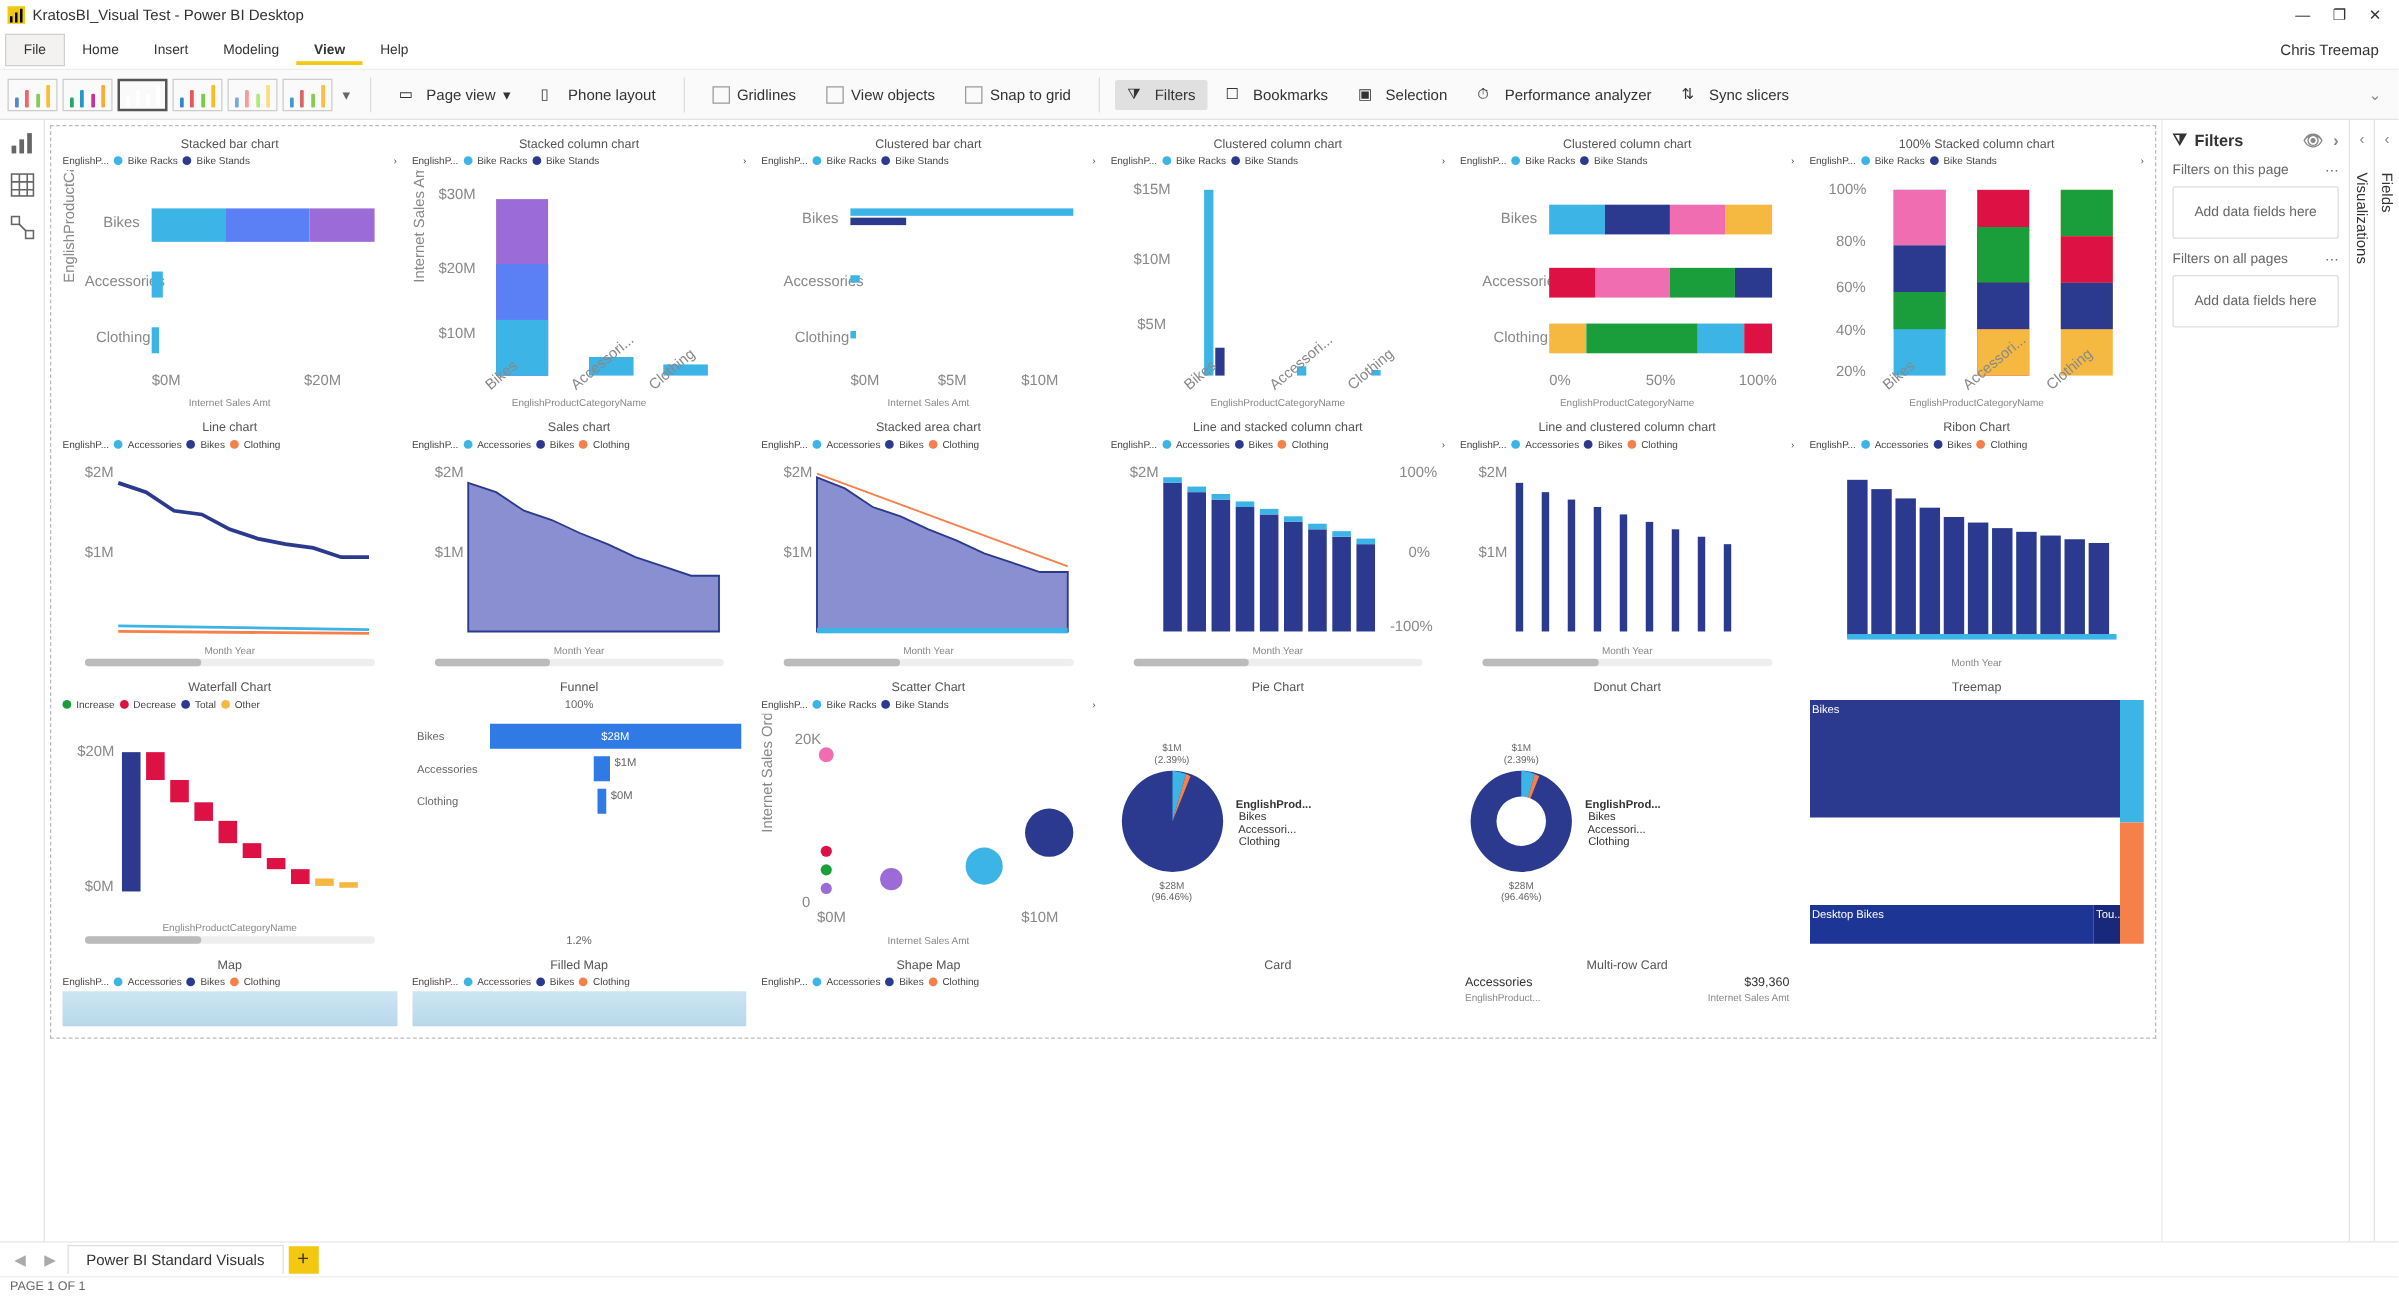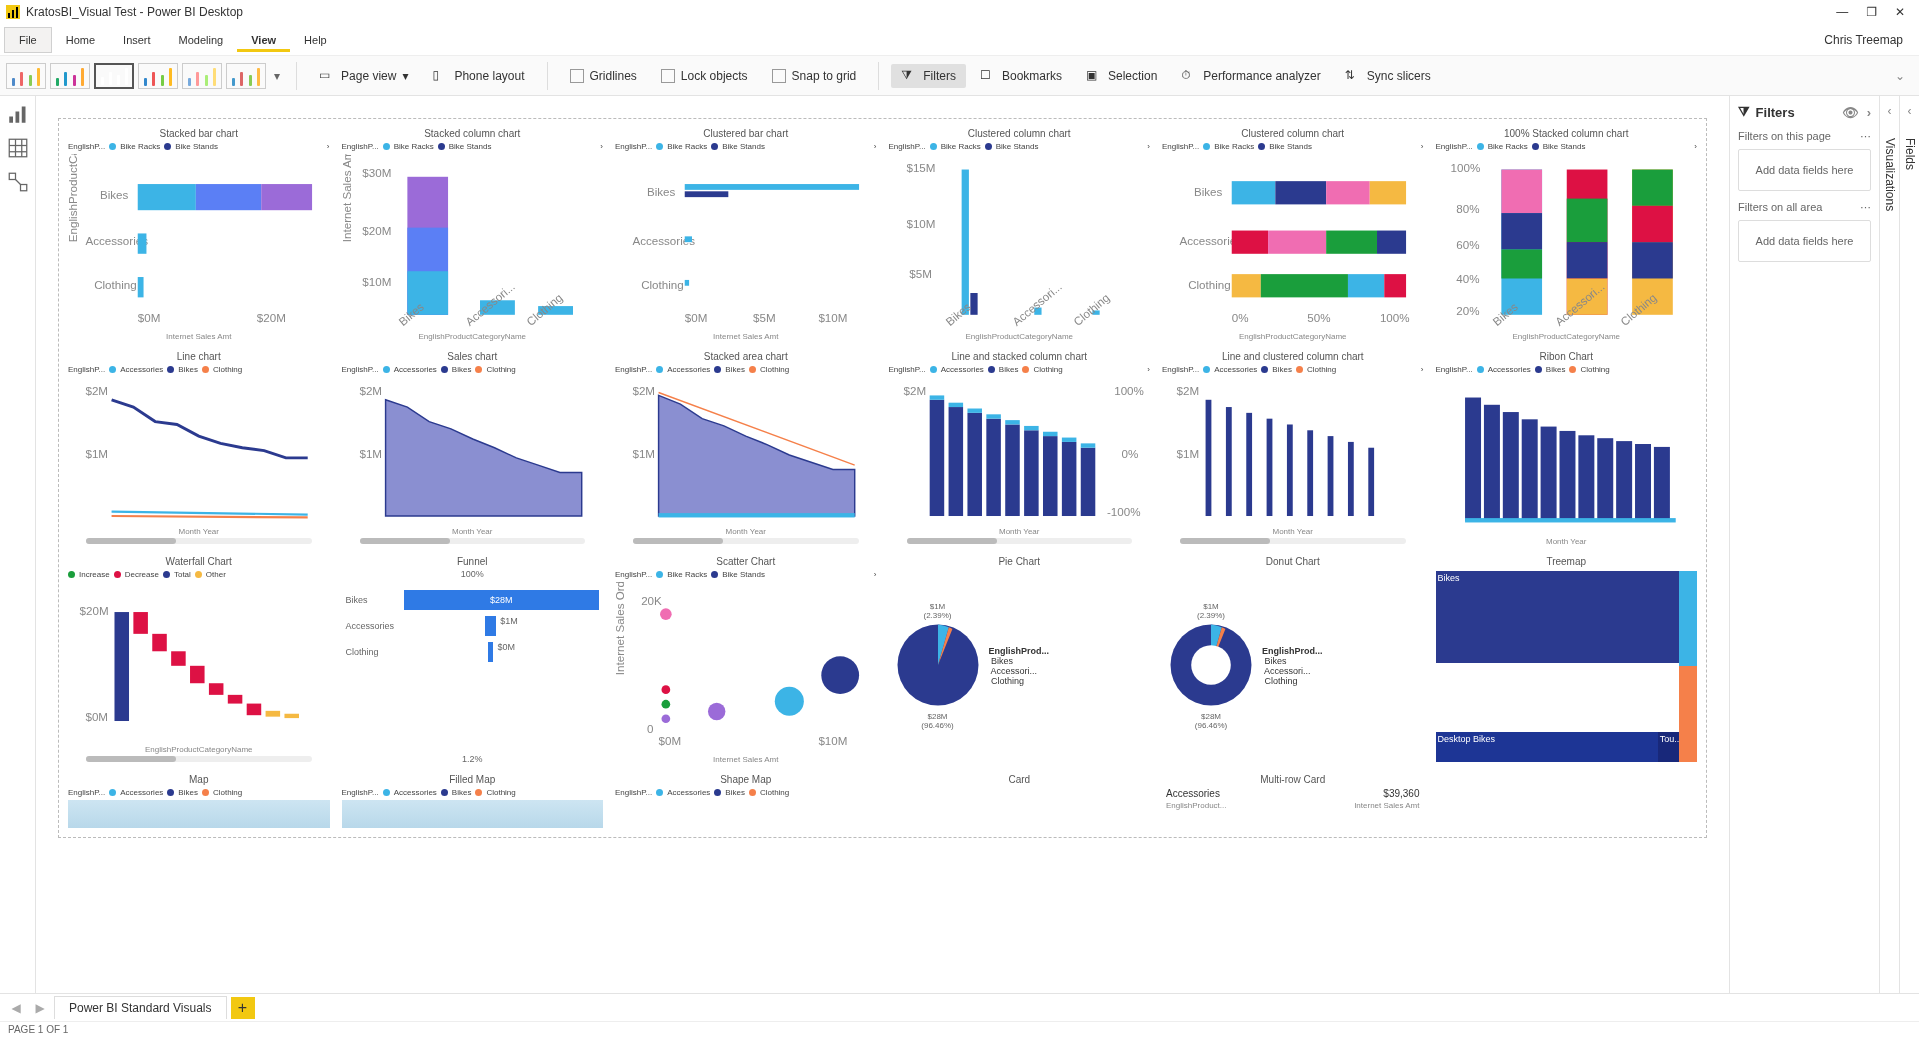--- a/index.html
+++ b/index.html
@@ -22,21 +22,21 @@
 .theme-swatch i{width:3px; border-radius:1px;}
 .ribbon-sep{width:1px;height:28px;background:#ddd;margin:0 8px;}
 .ribbon-btn{display:flex;align-items:center;gap:6px;padding:4px 10px;cursor:pointer;font-size:12px;border-radius:2px;}
 .ribbon-btn.active{background:#e0e0e0;}
 .ribbon-btn svg,.ribbon-btn .ico{width:16px;height:16px;}
 .chk{width:14px;height:14px;border:1px solid #999;display:inline-block;}
 .app-body{display:flex;height:calc(100vh - 24px - 32px - 40px - 28px - 18px);}
 .left-rail{width:36px;border-right:1px solid #e3e3e3;display:flex;flex-direction:column;align-items:center;padding-top:8px;gap:14px;}
 .left-rail .rail-btn{width:20px;height:20px;cursor:pointer;display:flex;align-items:center;justify-content:center;}
 .canvas-wrap{flex:1;position:relative;overflow:auto;background:#fff;}
-.canvas{border:1px dashed #bbb;margin:22px;padding:6px;display:grid;grid-template-columns:repeat(6,1fr);gap:6px;}
+.canvas{border:1px dashed #bbb;margin:4px;padding:6px;display:grid;grid-template-columns:repeat(6,1fr);gap:6px;}
 .viz{border:1px solid transparent;display:flex;flex-direction:column;font-size:9px;min-height:180px;}
 .viz .viz-title{text-align:center;font-size:10px;color:#555;padding:2px 0;}
 .viz .legend{display:flex;align-items:center;gap:4px;font-size:8px;color:#444;padding:1px 2px;flex-wrap:wrap;}
 .viz .legend .dot{width:7px;height:7px;border-radius:50%;display:inline-block;}
 .viz .legend .more{margin-left:auto;cursor:pointer;}
 .viz .plot{flex:1;position:relative;margin:2px;}
 .axis-label{font-size:8px;fill:#888;color:#888;}
 .scrollbar-h{height:6px;background:#eee;margin:2px 20px;border-radius:3px;position:relative;}
 .scrollbar-h::after{content:'';position:absolute;left:0;width:40%;height:100%;background:#bbb;border-radius:3px;}
 .filters-pane{width:150px;border-left:1px solid #e3e3e3;padding:8px;background:#fff;}
@@ -132,21 +132,21 @@
       <span class="ico">▯</span>
       <span>Phone layout</span>
     </div>
   <div class="ribbon-sep"></div>
   <div class="ribbon-btn">
       <span class="chk"></span>
       <span>Gridlines</span>
     </div>
   <div class="ribbon-btn">
       <span class="chk"></span>
-      <span>Lock objects</span>
+      <span>View objects</span>
     </div>
   <div class="ribbon-btn">
       <span class="chk"></span>
       <span>Snap to grid</span>
     </div>
   <div class="ribbon-sep"></div>
   <div class="ribbon-btn active">
       <span class="ico">⧩</span>
       <span>Filters</span>
     </div>
@@ -745,21 +745,21 @@
           <span>👁</span>
           <span>›</span>
         </span>
     </h3>
     <div class="sect-lbl">
         <span>Filters on this page</span>
         <span>⋯</span>
       </div>
     <div class="dropzone">Add data fields here</div>
     <div class="sect-lbl">
-        <span>Filters on all area</span>
+        <span>Filters on all pages</span>
         <span>⋯</span>
       </div>
     <div class="dropzone">Add data fields here</div>
   </div>
 
   <div style="width:20px;border-left:1px solid #e3e3e3;display:flex;flex-direction:column;align-items:center;padding-top:8px;">
     <span style="color:#888;cursor:pointer">‹</span>
     <div style="writing-mode:vertical-rl;font-size:12px;margin-top:20px;cursor:pointer">Visualizations</div>
   </div>
   <div style="width:20px;border-left:1px solid #e3e3e3;display:flex;flex-direction:column;align-items:center;padding-top:8px;">

